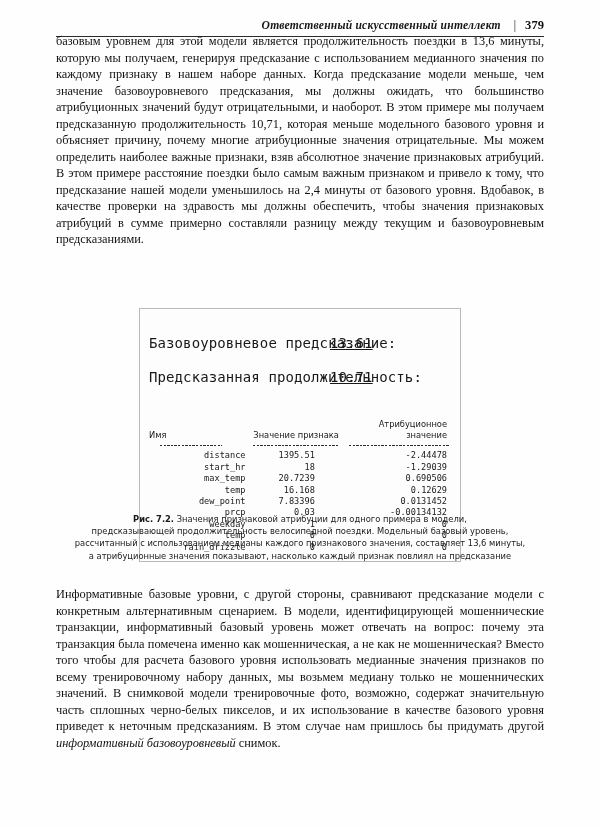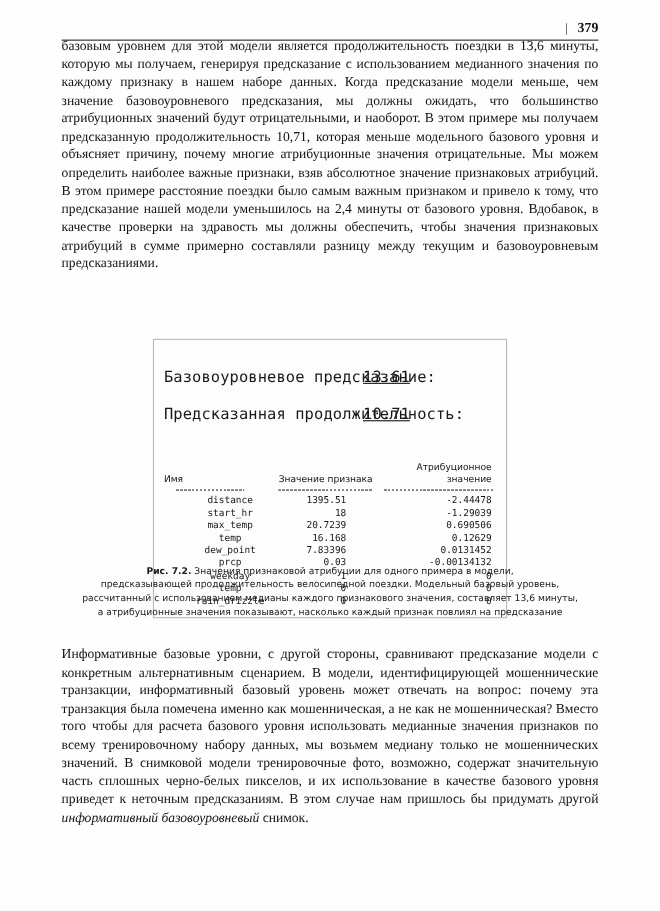--- a/index.html
+++ b/index.html
@@ -150,21 +150,21 @@
   .dr-name { width: 62px; margin-left: auto; }
   .dr-val  { width: 86px; margin-left: auto; }
   .dr-attr { width: 100px; margin-left: auto; }
 
   .tbl td {
     font-family: "DejaVu Sans Mono", "Liberation Mono", monospace;
     font-size: 8.6px;
     color: #17181a;
     white-space: pre;
   }
-  .c-name { text-align: center; padding-left: 24px !important; width: 118px; }
+  .c-name { text-align: right; padding-left: 24px !important; width: 118px; }
   .c-val  { text-align: right; width: 104px; padding-right: 30px !important; }
   .c-attr { text-align: right; width: 122px; padding-right: 4px !important; }
   .tbl tbody tr:first-child td { padding-top: 3px !important; }
 
   
   .caption {
     position: absolute;
     left: 56px;
     top: 513px;
     width: 488px;
@@ -176,20 +176,21 @@
   }
   .caption b { font-weight: 700; text-align: right; }
   .caption .cap-line { display: block; }
 </style>
 </head>
 <body>
 
 <div class="page">
 
   <div class="runhead">
+    <span class="runhead-title">Ответственный искусственный интеллект</span>
     <span class="runhead-sep">|</span>
     <span class="runhead-page">379</span>
   </div>
   <div class="runhead-rule"></div>
 
   <div class="col" id="para-intro">
     <p class="body">базовым уровнем для этой модели является продолжительность поездки в 13,6 минуты, которую мы получаем, генерируя предсказание с использованием медианного значения по каждому признаку в нашем наборе данных. Когда предсказание модели меньше, чем значение базовоуровневого предсказания, мы должны ожидать, что большинство атрибуционных значений будут отрицательными, и наоборот. В этом примере мы получаем предсказанную продолжительность 10,71, которая меньше модельного базового уровня и объясняет причину, почему многие атрибуционные значения отрицательные. Мы можем определить наиболее важные признаки, взяв абсолютное значение признаковых атрибуций. В этом примере расстояние поездки было самым важным признаком и привело к тому, что предсказание нашей модели уменьшилось на 2,4 минуты от базового уровня. Вдобавок, в качестве проверки на здравость мы должны обеспечить, чтобы значения признаковых атрибуций в сумме примерно составляли разницу между текущим и базовоуровневым предсказаниями.</p>
   </div>
 
   <div class="figure-wrap">

